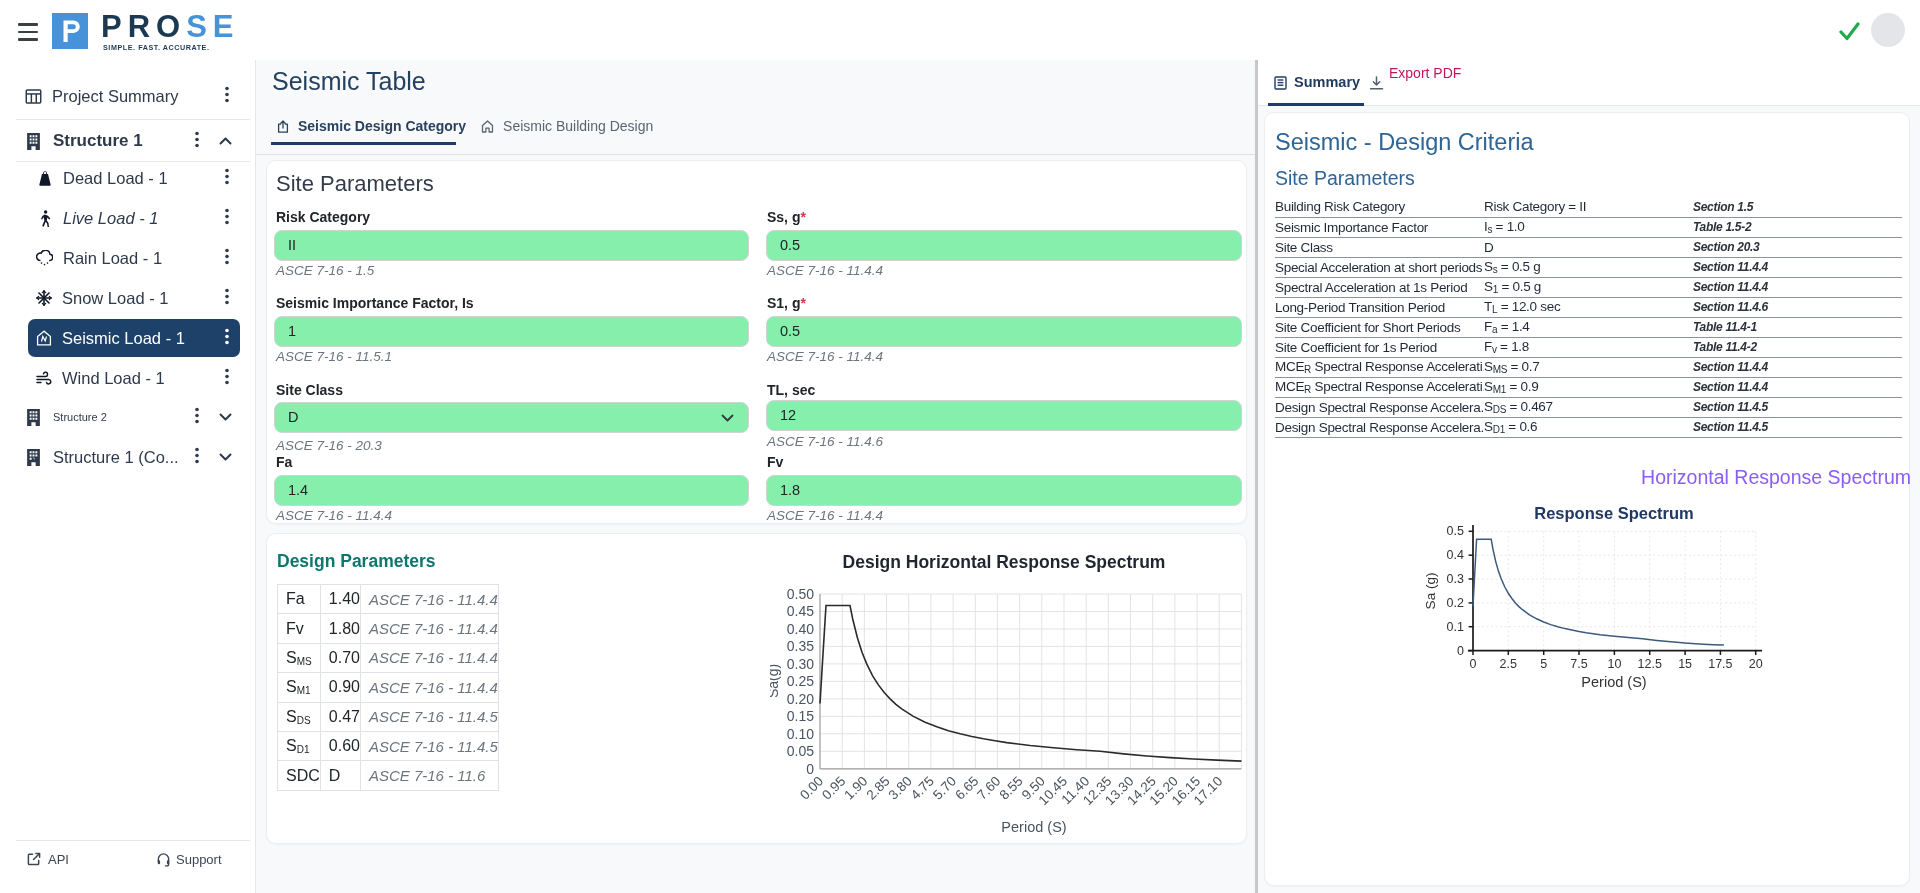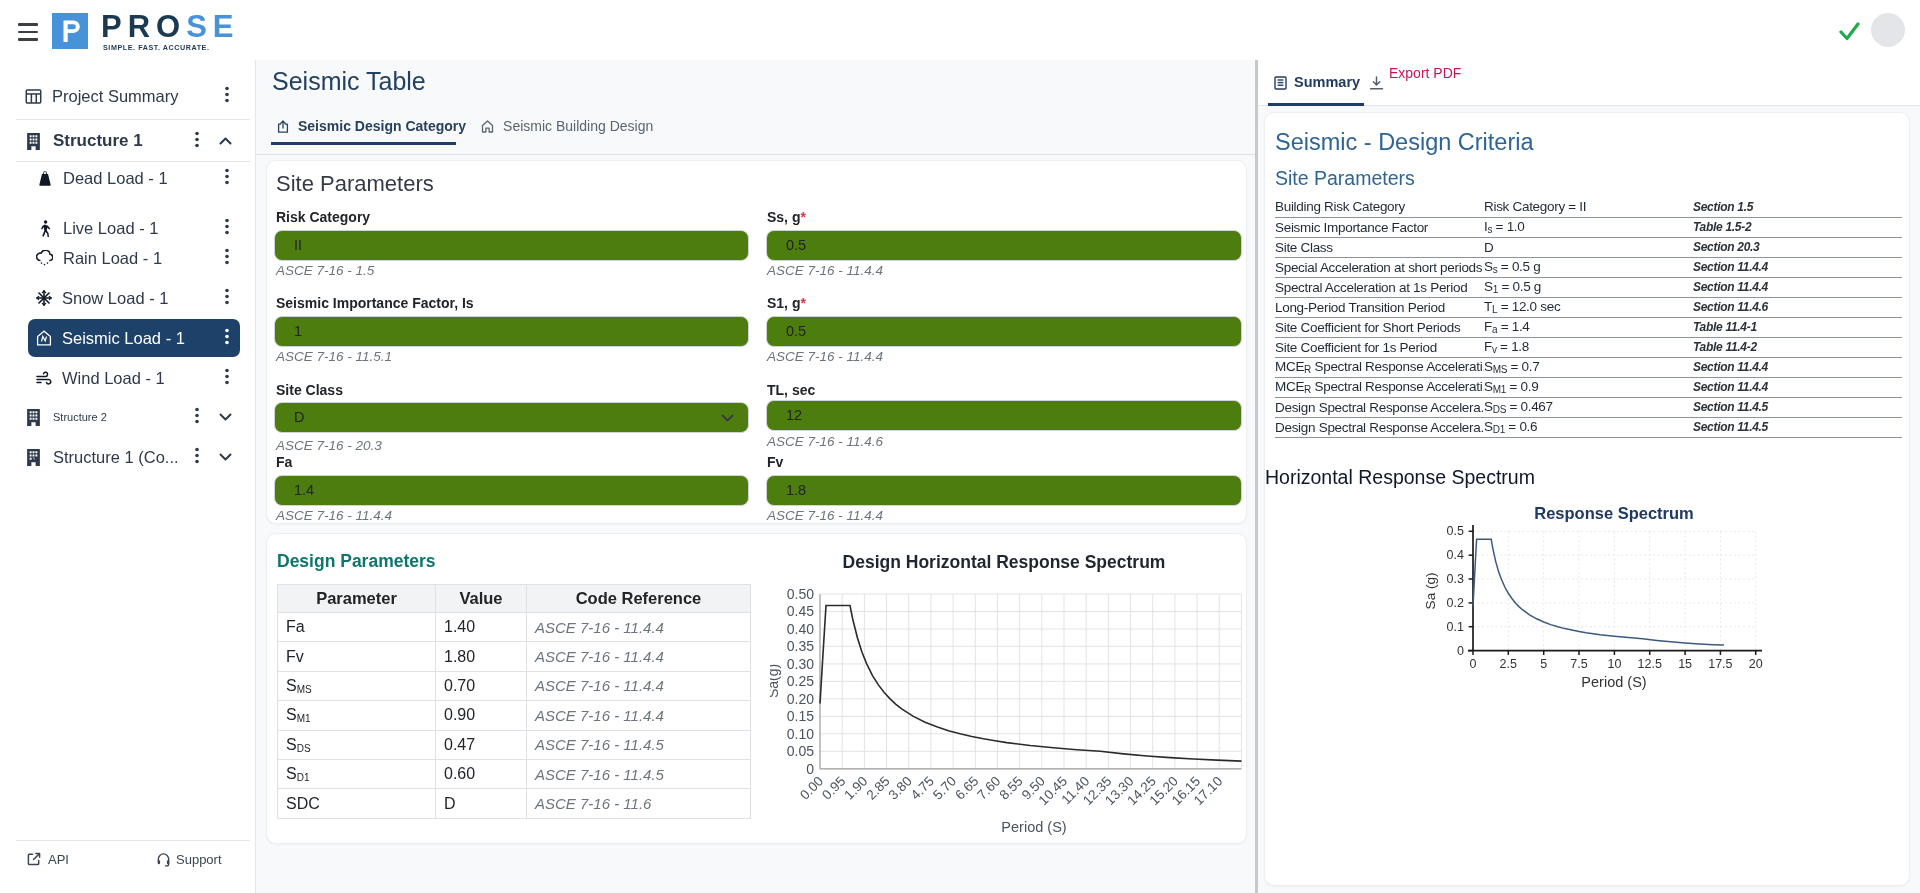--- a/index.html
+++ b/index.html
@@ -24,21 +24,21 @@
 .selpill { position:absolute; left:28px; top:259px; width:212px; height:38px; background:#1d4168; border-radius:7px; }
 
 .topband { position:absolute; left:0; top:0; width:999px; height:95px; border-bottom:1px solid #dfe2e6; }
 .h1 { position:absolute; left:16px; top:7px; font-size:25px; color:#24415f; }
 .tabs { position:absolute; left:16px; top:60px; display:flex; align-items:center; font-size:14px; }
 .tab-active { color:#29415e; font-weight:700; }
 .tab-inactive { color:#5a6572; }
 .tabline { position:absolute; left:15px; top:82px; height:3px; background:#1d3c6b; }
 .card { position:absolute; background:#fff; border-radius:10px; border:1px solid #eceff1; box-shadow:0 1px 2px rgba(20,30,40,.04); }
 .flabel { position:absolute; font-size:14px; font-weight:700; color:#212529; }
-.finput { position:absolute; height:31px; background:#4d7c0f; border:1px solid #cfd4da; border-radius:8px; font-size:14.5px; color:#212529; line-height:29px; padding-left:19px; }
+.finput { position:absolute; height:31px; background:#86efac; border:1px solid #cfd4da; border-radius:8px; font-size:14.5px; color:#212529; line-height:29px; padding-left:13px; }
 .fhelp { position:absolute; font-size:13.5px; font-style:italic; color:#6c757d; }
 .red { color:#dc3545; }
 
 table.dp { border-collapse:collapse; font-size:16px; color:#212529; }
 table.dp th, table.dp td { border:1px solid #dee2e6; }
 table.dp th { background:#f1f3f5; font-weight:700; height:28px; font-size:16.5px; }
 table.dp td { height:29.4px; padding-left:8px; }
 td.cr, .ital { font-style:italic; color:#6c757d; font-size:15px; }
 sub.s { font-size:10px; vertical-align:-2px; }
 
@@ -113,21 +113,21 @@
             <path d="M6 3.2a2 2 0 1 1 4 0l-.2.8h1.2l2.6 10.5a1 1 0 0 1-1 1.3H3.4a1 1 0 0 1-1-1.3L5 4h1.2zM7.1 4h1.8l.3-.9a1.1 1.1 0 1 0-2.4 0z"></path>
           </svg>
         </span>
       <span style="margin-left:10px; font-size:16.5px;">Dead Load - 1</span>
       <span class="dots3" style="margin-right:27px;"><svg width="4" height="17">
             <circle cx="2" cy="2.5" r="1.8" fill="#2e3a4b"></circle>
             <circle cx="2" cy="8.5" r="1.8" fill="#2e3a4b"></circle>
             <circle cx="2" cy="14.5" r="1.8" fill="#2e3a4b"></circle>
           </svg></span>
     </div>
-    <div class="srow" style="top:149px; height:38px;">
+    <div class="srow" style="top:139px; height:38px;font-style:italic;">
       <span style="margin-left:38px; display:flex;">
           <svg width="14" height="17" viewBox="0 0 14 17" fill="#111827">
             <circle cx="7.6" cy="2" r="1.7"></circle>
             <path d="M6.7 4.6 4.4 5.9 3 9l1.3.5 1.2-2.4.9 3.4-2.2 5.6 1.5.6 2-5 1.4 2.1.6 4h1.4l-.6-4.8-1.7-2.6.6-2.8 1.7 2 1.3-.9-2.4-3z"></path>
           </svg>
         </span>
       <span style="margin-left:11px; font-size:16.5px;">Live Load - 1</span>
       <span class="dots3" style="margin-right:27px;"><svg width="4" height="17">
             <circle cx="2" cy="2.5" r="1.8" fill="#2e3a4b"></circle>
             <circle cx="2" cy="8.5" r="1.8" fill="#2e3a4b"></circle>
@@ -308,25 +308,20 @@
       <div class="finput" style="left:7px; top:314px; width:475px;">1.4</div>
       <div class="fhelp" style="left:9px; top:347px;">ASCE 7-16 - 11.4.4</div>
       <div class="flabel" style="left:500px; top:293px;">Fv</div>
       <div class="finput" style="left:499px; top:314px; width:476px;">1.8</div>
       <div class="fhelp" style="left:500px; top:347px;">ASCE 7-16 - 11.4.4</div>
     </div>
     <div class="card" style="left:10px; top:473px; width:981px; height:311px;">
       <div style="position:absolute; left:10px; top:17px; width:473px; text-align:left; font-size:17.5px; font-weight:700; color:#0f766e;">Design Parameters</div>
       <table class="dp" style="position:absolute; left:10px; top:50px;">
         <tbody>
-            <tr>
-              <th style="width:158px;">Parameter</th>
-              <th style="width:91px;">Value</th>
-              <th style="width:224px;">Code Reference</th>
-            </tr>
         <tr>
               <td>Fa</td>
               <td>1.40</td>
               <td class="cr">ASCE 7-16 - 11.4.4</td>
             </tr>
         <tr>
               <td>Fv</td>
               <td>1.80</td>
               <td class="cr">ASCE 7-16 - 11.4.4</td>
             </tr>
@@ -509,21 +504,21 @@
               <td>S<sub class="s">DS</sub> = 0.467</td>
               <td class="ref">Section 11.4.5</td>
             </tr>
         <tr>
               <td>Design Spectral Response Accelera...</td>
               <td>S<sub class="s">D1</sub> = 0.6</td>
               <td class="ref">Section 11.4.5</td>
             </tr>
       </tbody>
         </table>
-      <div style="position:absolute; left:0; top:353px; width:646px; text-align:left; font-size:19.5px; color:#0f172a;">Horizontal Response Spectrum</div>
+      <div style="position:absolute; left:0; top:353px; width:646px; text-align:right; font-size:19.5px; color:#8b5cf6;">Horizontal Response Spectrum</div>
       <svg style="position:absolute; left:146px; top:348px;" width="380" height="240" font-family="Liberation Sans, sans-serif">
         <text x="203" y="58" text-anchor="middle" font-size="16.5" font-weight="bold" fill="#1f3864">Response Spectrum</text>
         <g stroke="#e8e8e8" stroke-width="1" stroke-dasharray="2,2.5">
           <line x1="62" y1="70.3" x2="62" y2="189.6"></line>
             <line x1="97.3" y1="70.3" x2="97.3" y2="189.6"></line>
             <line x1="132.7" y1="70.3" x2="132.7" y2="189.6"></line>
             <line x1="168" y1="70.3" x2="168" y2="189.6"></line>
             <line x1="203.4" y1="70.3" x2="203.4" y2="189.6"></line>
             <line x1="238.7" y1="70.3" x2="238.7" y2="189.6"></line>
             <line x1="274.1" y1="70.3" x2="274.1" y2="189.6"></line>

